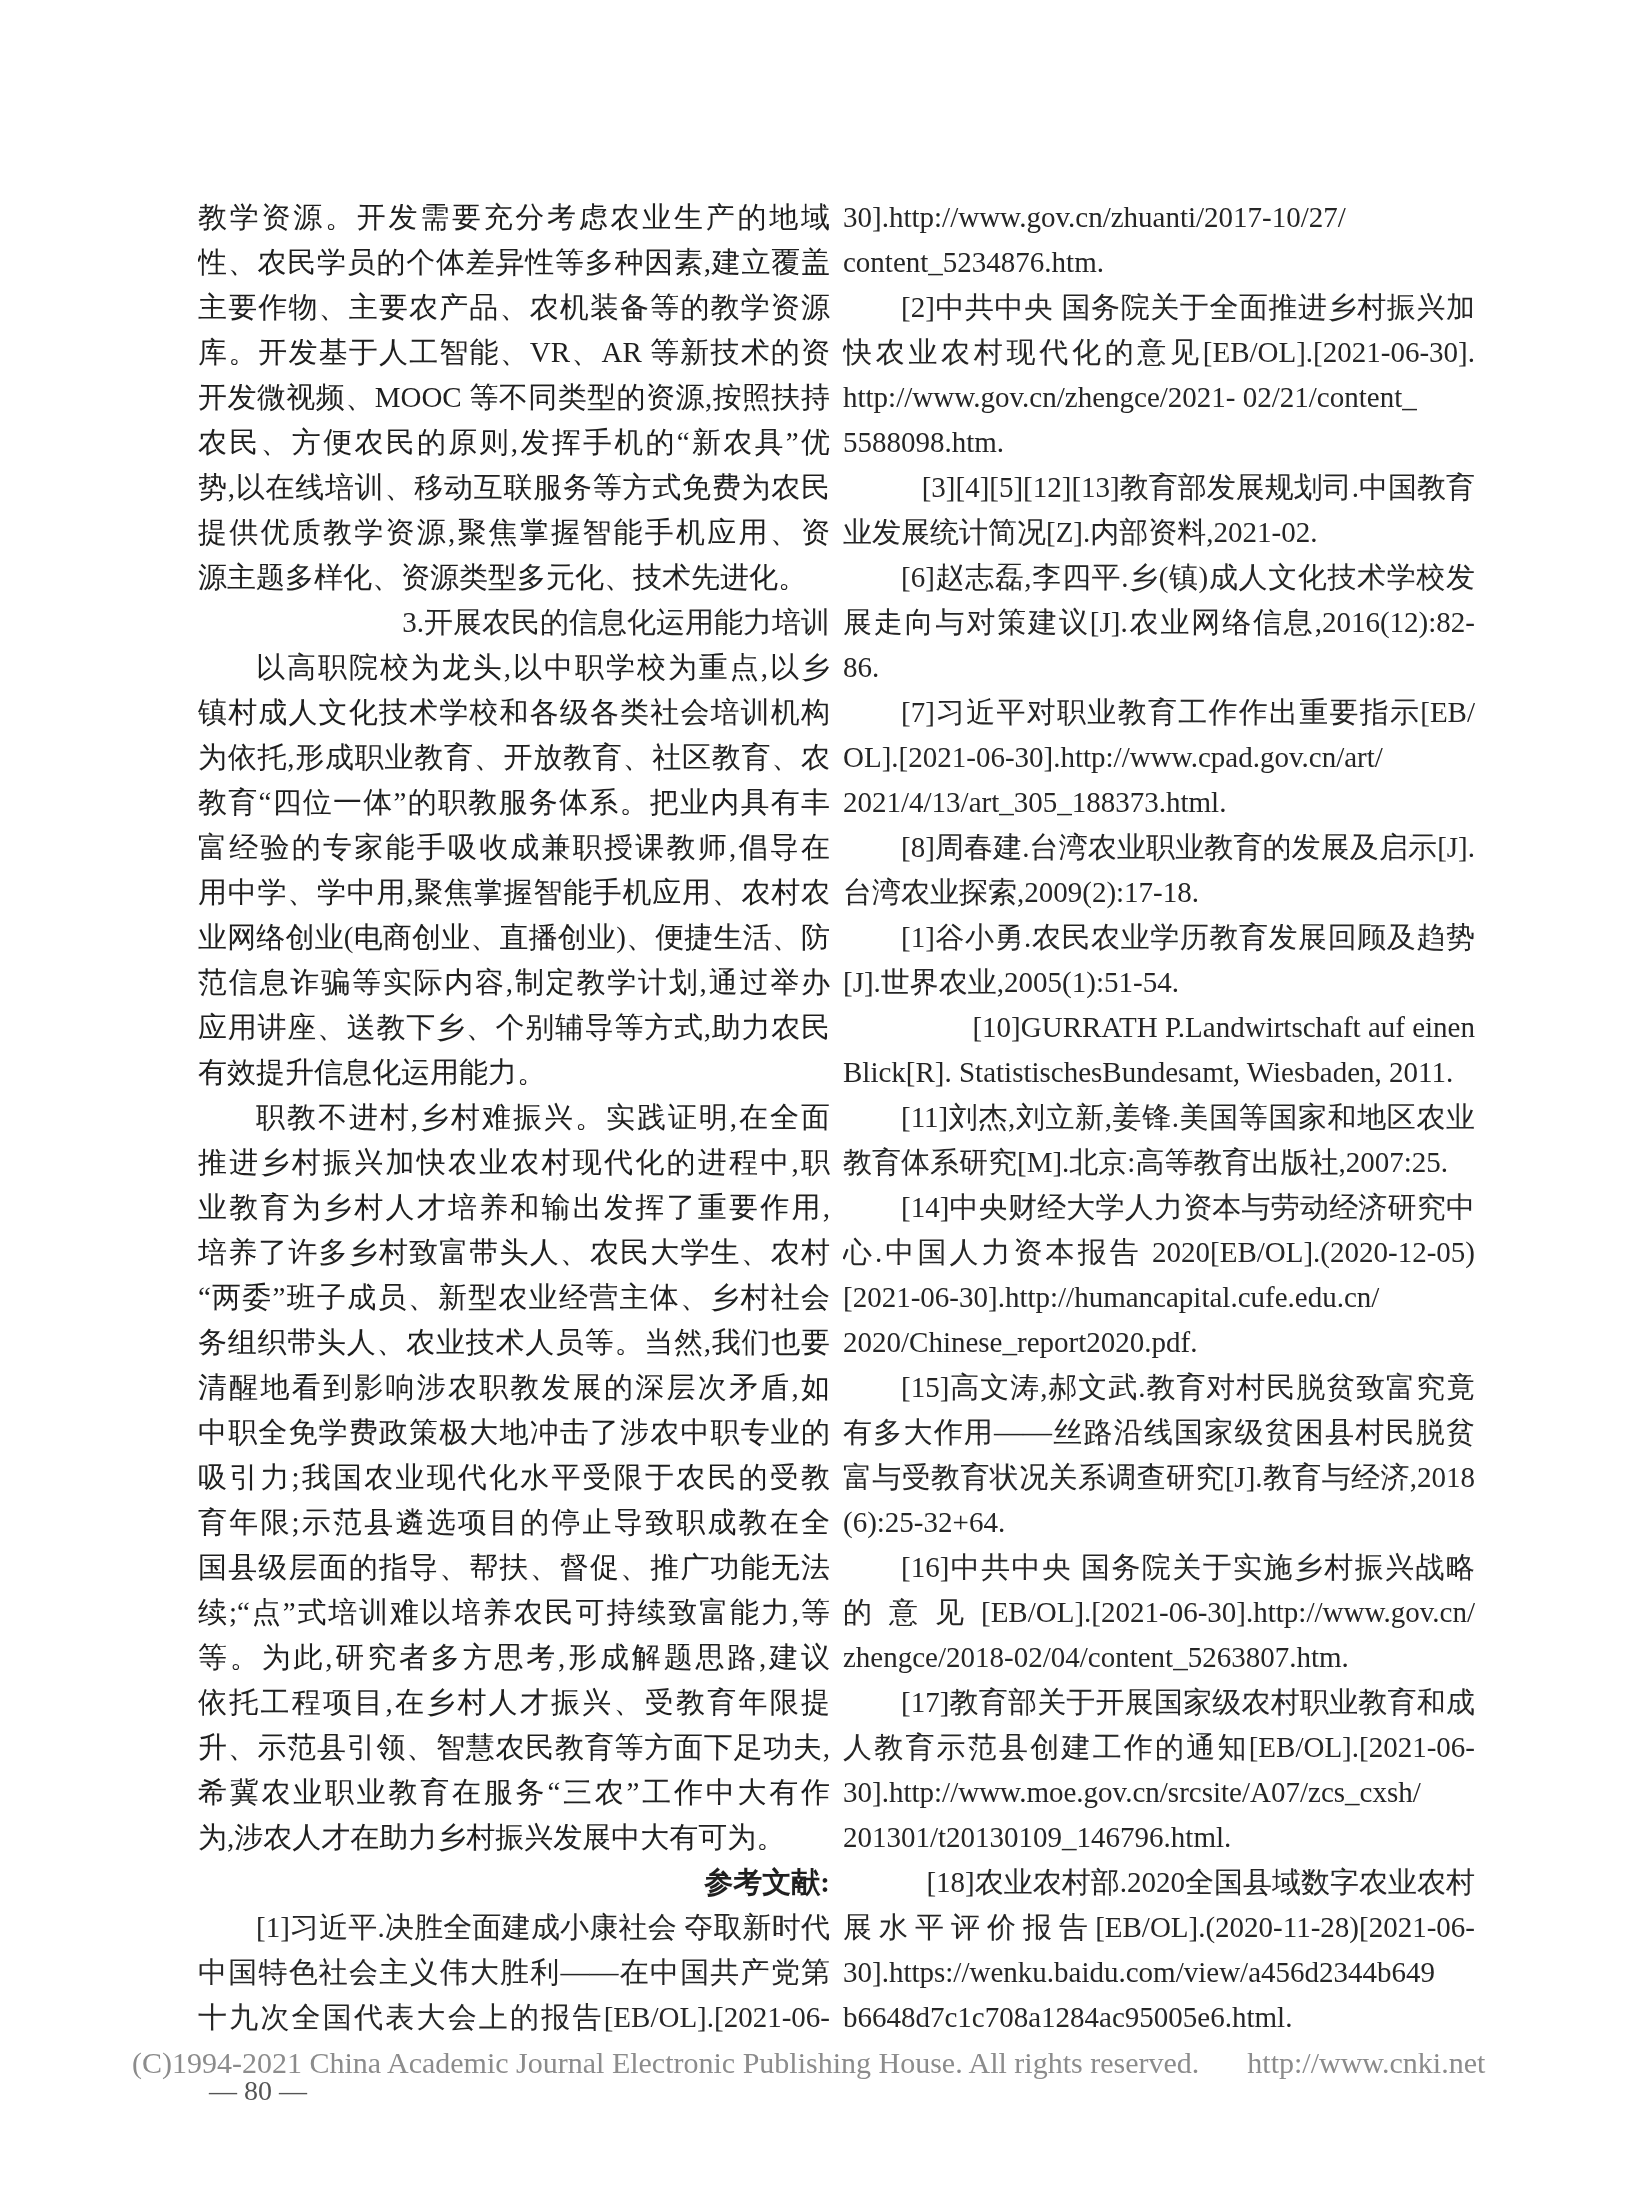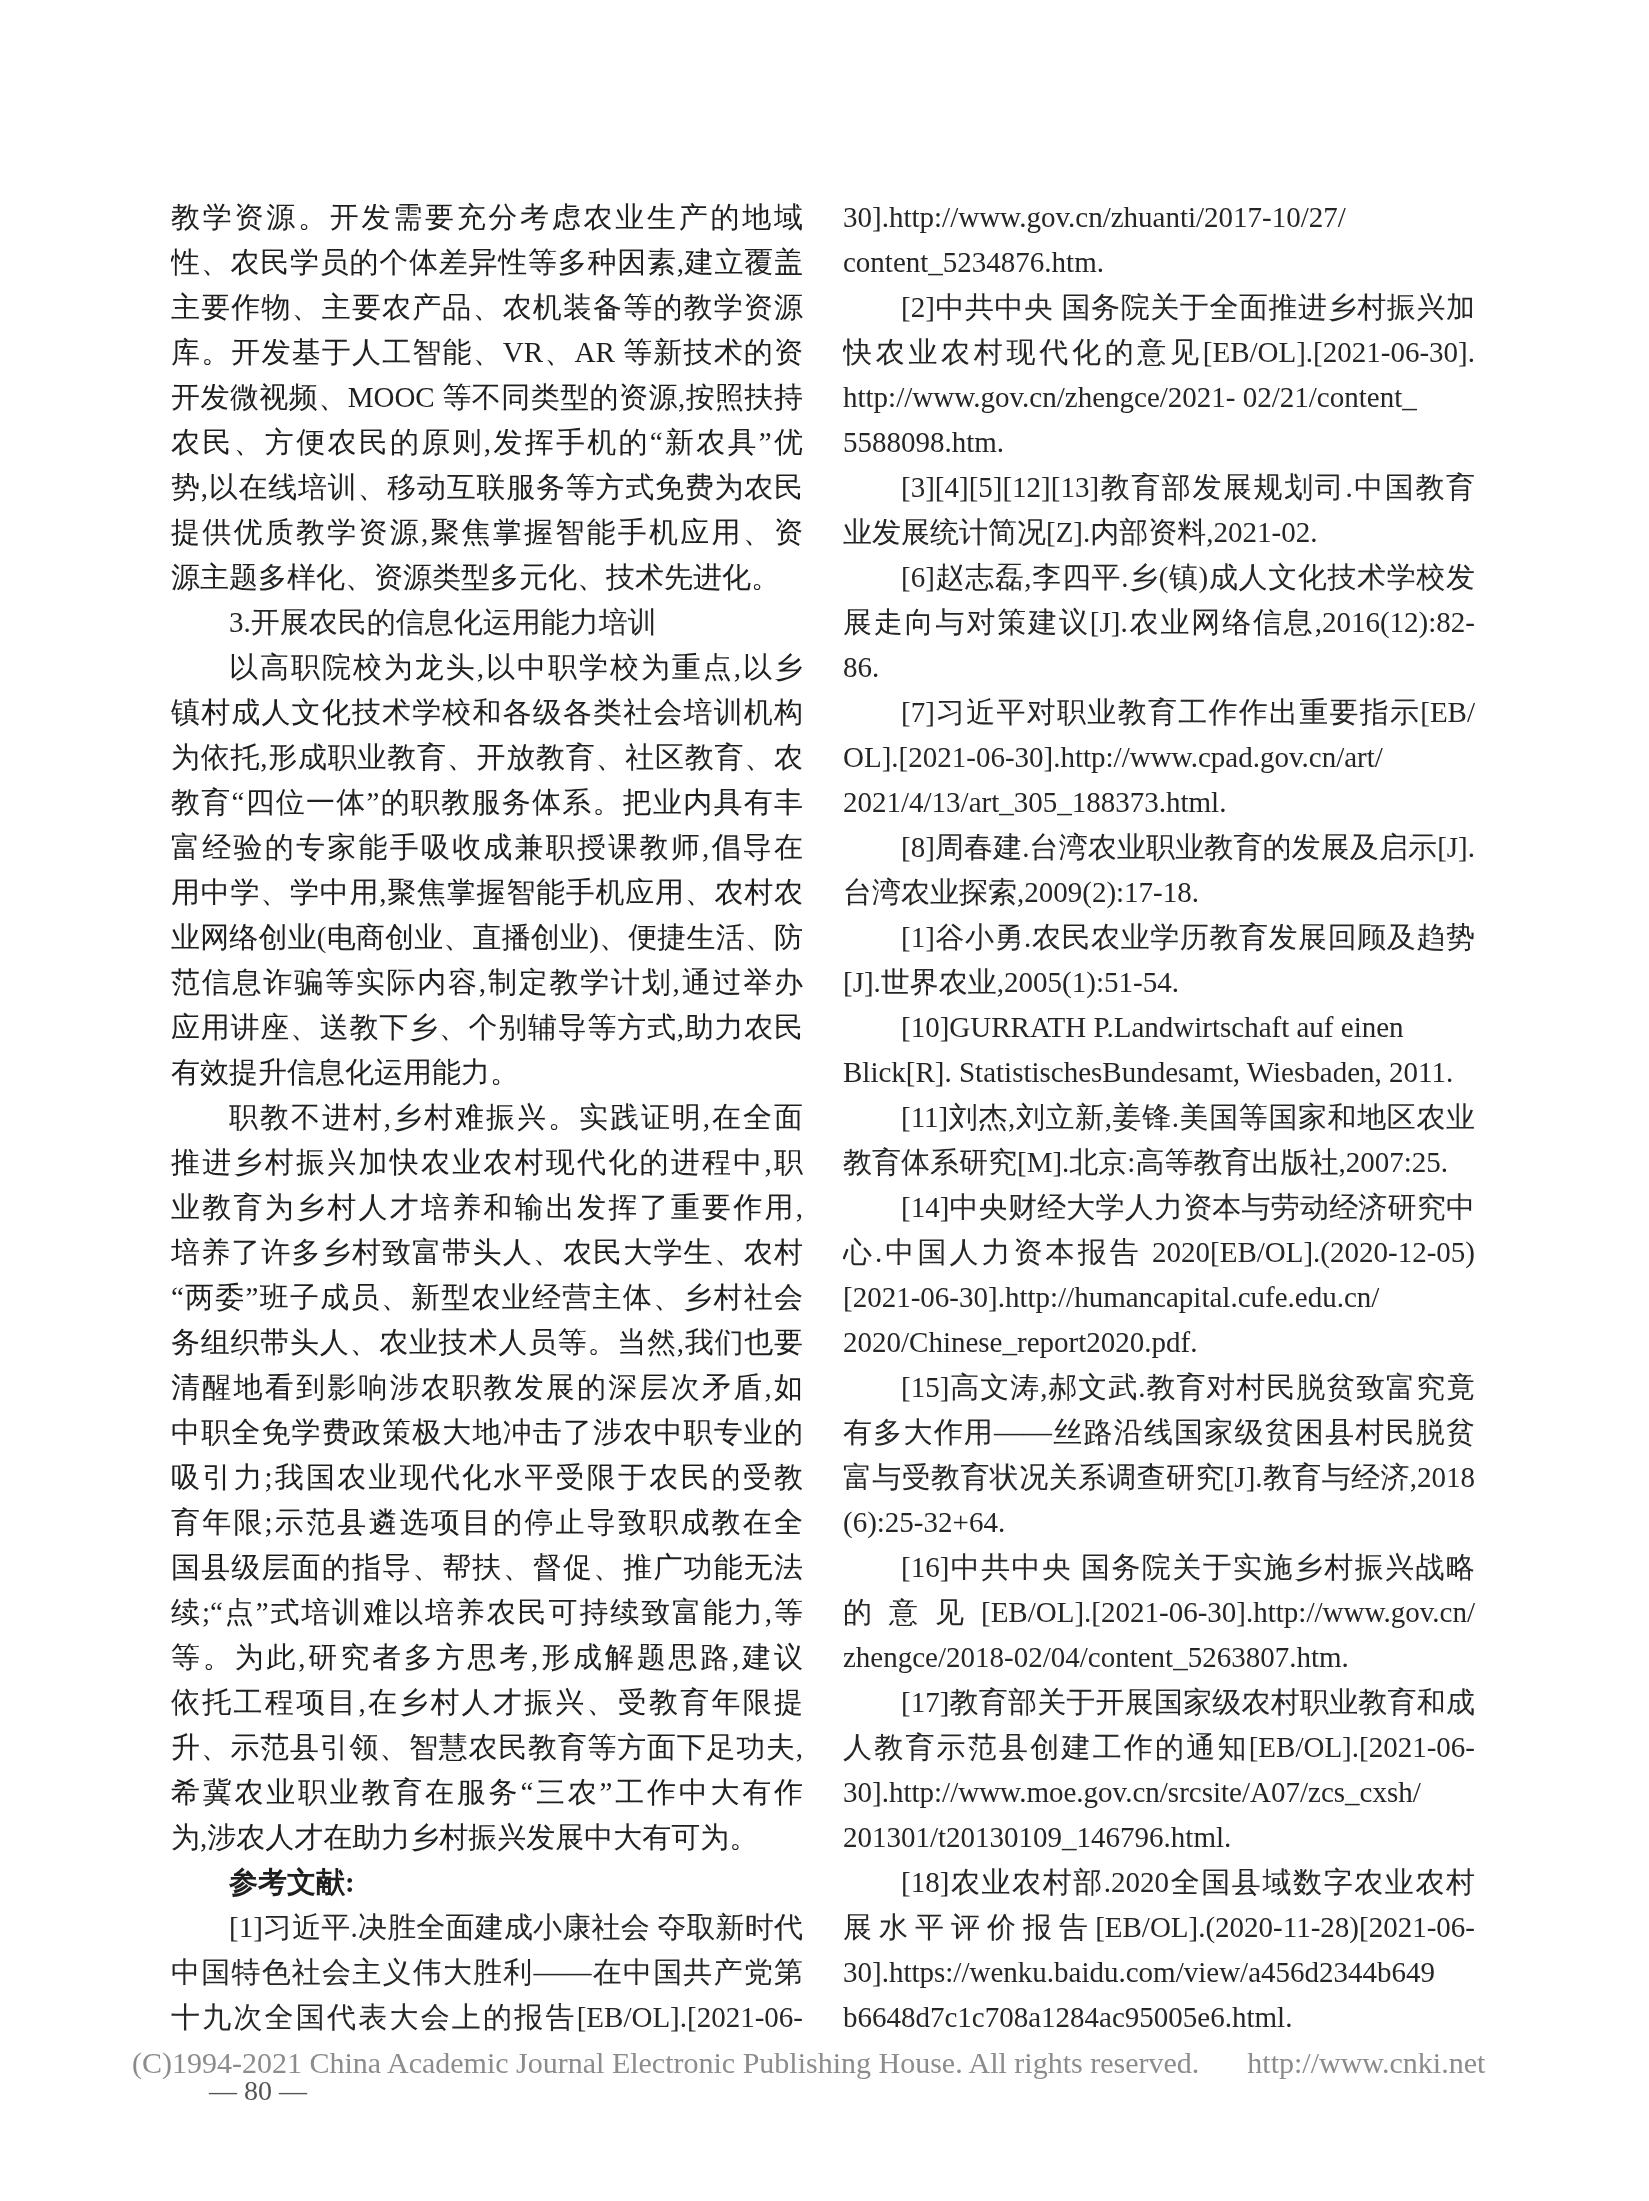--- a/index.html
+++ b/index.html
@@ -3,31 +3,31 @@
 <meta charset="utf-8">
 <style>
   html,body{margin:0;padding:0;}
   body{
     width:1650px;height:2202px;position:relative;background:#ffffff;
     font-family:"Liberation Serif","DejaVu Serif",serif;color:#1f1f1f;
     overflow:hidden;
   }
   .page{position:absolute;inset:0;background:#ffffff;}
   .col{position:absolute;top:195px;width:632px;}
-  .col-left{left:171px;}
+  .col-left{left:198px;}
   .col-right{left:843px;}
   .line{
     height:45px;line-height:45px;font-size:29px;
     overflow:hidden;white-space:nowrap;text-align:left;color:#1f1f1f;
   }
   .line.just{
     white-space:normal;text-align:justify;text-align-last:justify;
     text-justify:inter-character;word-break:break-all;
   }
-  .line.indent{padding-left:58px;}
+  .line.indent{padding-left:58px;text-align:right;}
   .line.kai{color:#262626;}
   .line.bold{font-weight:700;font-style:normal;}
   .footer{
     position:absolute;left:132px;top:2046px;width:1345px;
     font-size:30px;line-height:33px;color:#8c8c8c;white-space:nowrap;text-align:right;
   }
   .footer .url{margin-left:48px;}
   .pageno{
     position:absolute;left:209px;top:2075px;
     font-size:28px;line-height:31px;color:#555555;white-space:nowrap;

